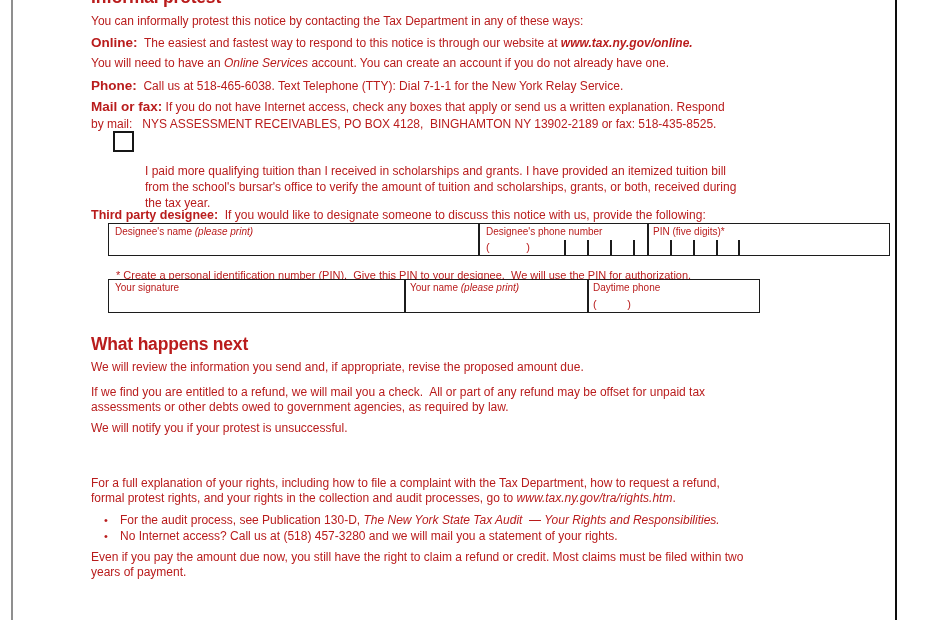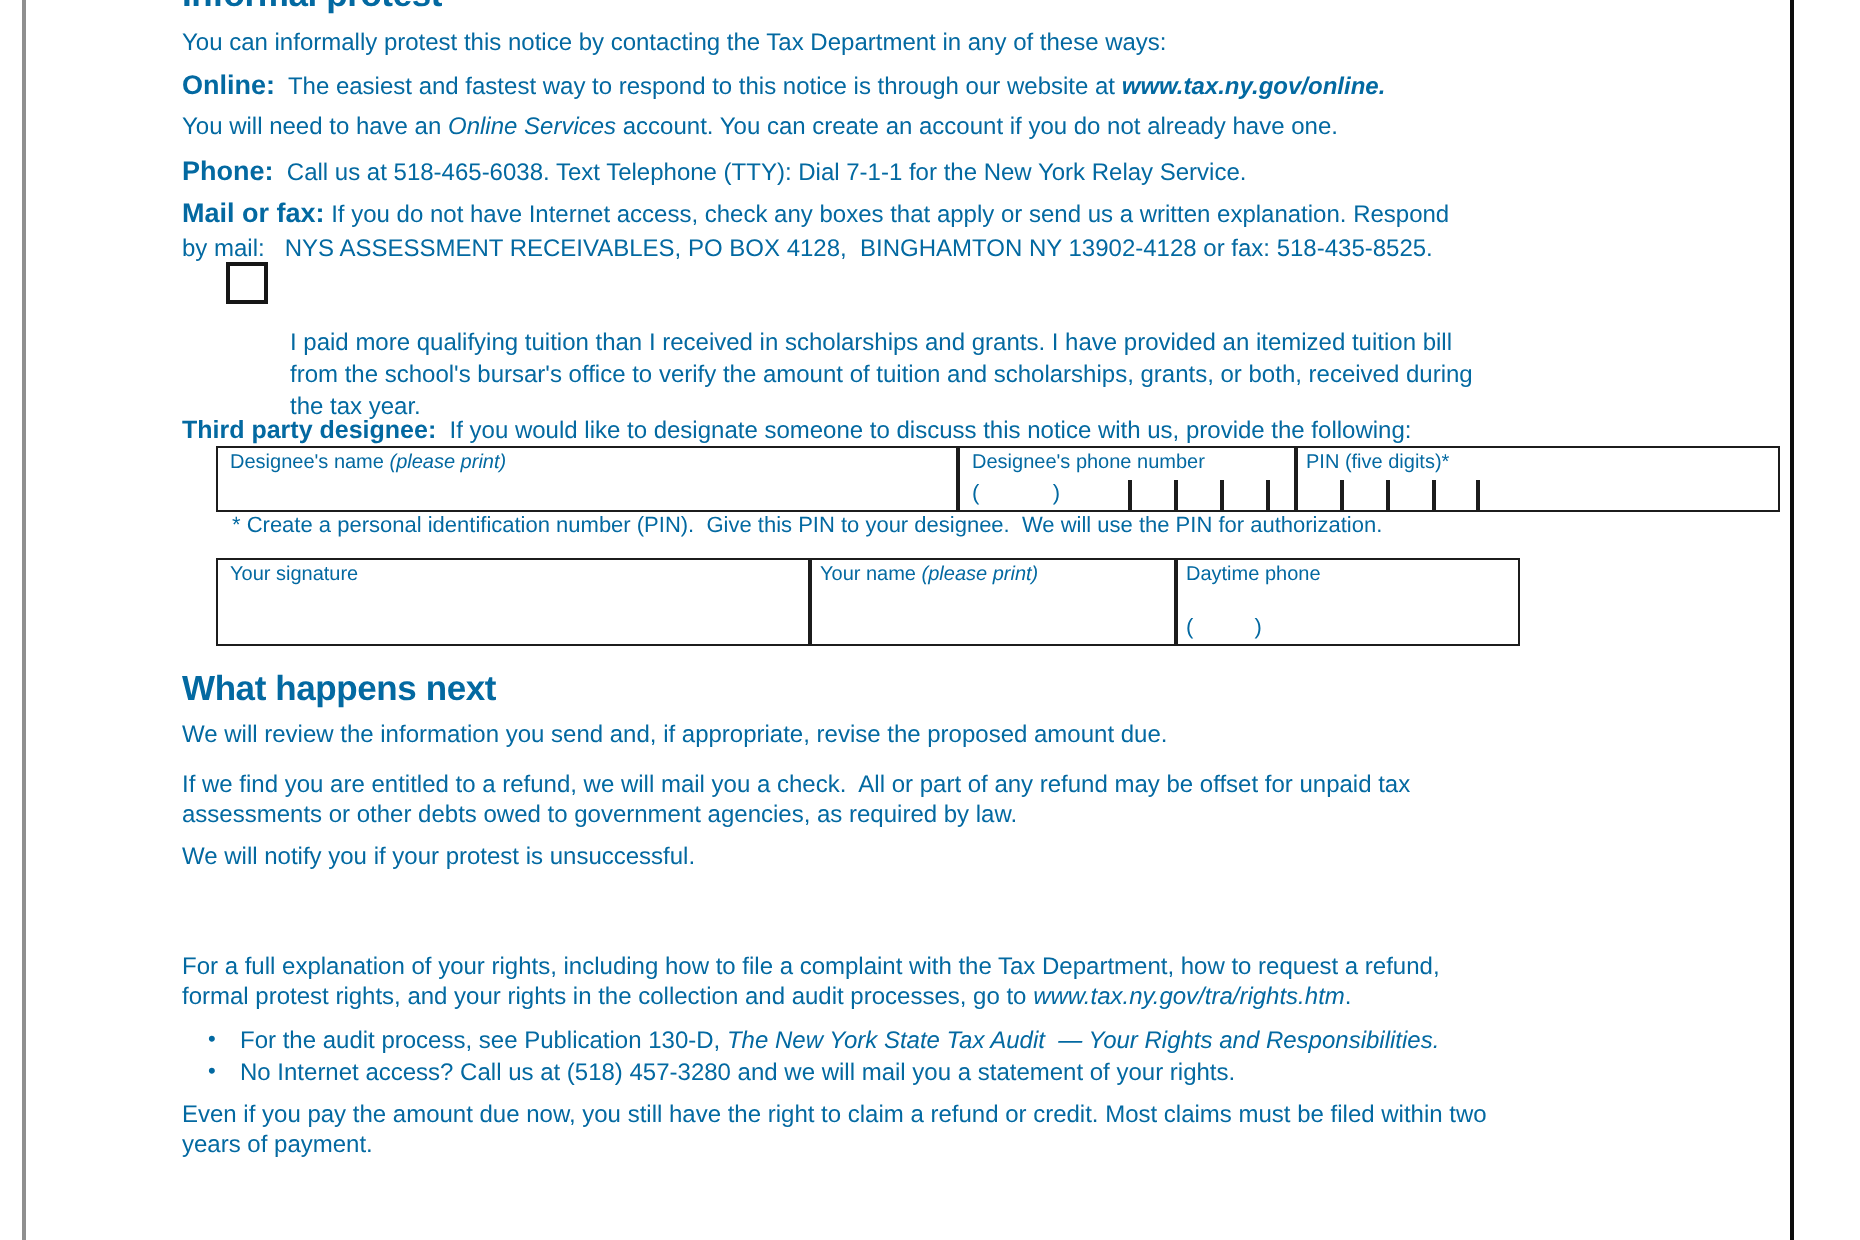--- a/index.html
+++ b/index.html
@@ -1,18 +1,18 @@
 <!DOCTYPE html>
 <html><head>
 <meta charset="utf-8">
 <style>
   html,body{margin:0;padding:0;background:#fff;}
   .doc{
     position:relative;width:930px;height:620px;background:#ffffff;overflow:hidden;
-    font-family:"Liberation Sans","DejaVu Sans",sans-serif;color:#0369a1;
+    font-family:"Liberation Sans","DejaVu Sans",sans-serif;color:#b91c1c;
   }
   .vline{position:absolute;top:0;bottom:0;}
   .vline.left{left:11px;width:2px;background:#8f8f8f;}
   .vline.right{left:895px;width:2px;background:#0d0d0d;}
   .abs{position:absolute;white-space:pre;}
   .t12{font-size:12px;line-height:15px;}
   .lbl{font-weight:bold;font-size:13.5px;}
   .b{font-weight:bold;}
   .i{font-style:italic;}
   .bi{font-weight:bold;font-style:italic;margin-top:44px;}
@@ -43,21 +43,21 @@
   <div class="abs t12" style="left:91px;top:14px;">You can informally protest this notice by contacting the Tax Department in any of these ways:</div>
 
   <div class="abs t12" style="left:91px;top:35px;"><span class="lbl">Online:</span><span>  The easiest and fastest way to respond to this notice is through our website at </span><span class="bi">www.tax.ny.gov/online.</span></div>
 
   <div class="abs t12" style="left:91px;top:56px;"><span>You will need to have an </span><span class="i">Online Services</span><span> account. You can create an account if you do not already have one.</span></div>
 
   <div class="abs t12" style="left:91px;top:78px;"><span class="lbl">Phone:</span><span>  Call us at 518-465-6038. Text Telephone (TTY): Dial 7-1-1 for the New York Relay Service.</span></div>
 
   <div class="abs t12" style="left:91px;top:99px;"><span class="lbl">Mail or fax:</span><span> If you do not have Internet access, check any boxes that apply or send us a written explanation. Respond</span></div>
 
-  <div class="abs t12" style="left:91px;top:117px;">by mail:   NYS ASSESSMENT RECEIVABLES, PO BOX 4128,  BINGHAMTON NY 13902-4128 or fax: 518-435-8525.</div>
+  <div class="abs t12" style="left:91px;top:117px;">by mail:   NYS ASSESSMENT RECEIVABLES, PO BOX 4128,  BINGHAMTON NY 13902-2189 or fax: 518-435-8525.</div>
 
   <div class="checkbox"></div>
   <div class="cbpara" style="left:145px;top:131px;">
     <div class="row">I paid more qualifying tuition than I received in scholarships and grants. I have provided an itemized tuition bill</div>
     <div class="row">from the school's bursar's office to verify the amount of tuition and scholarships, grants, or both, received during</div>
     <div class="row">the tax year.</div>
   </div>
 
   <div class="abs t12" style="left:91px;top:208px;"><span class="b" style="font-size:12.5px;">Third party designee:</span><span>  If you would like to designate someone to discuss this notice with us, provide the following:</span></div>
 
@@ -72,23 +72,23 @@
     <div class="tick" style="left:584px;"></div>
     <div class="tick" style="left:607px;"></div>
     <div class="tick" style="left:629px;"></div>
     <div class="cell-label" style="left:6px;top:2px;"><span>Designee's name </span><span class="i">(please print)</span></div>
     <div class="cell-label" style="left:377px;top:2px;">Designee's phone number</div>
     <div class="paren" style="left:377px;bottom:2px;">(            )</div>
     <div class="cell-label" style="left:544px;top:2px;">PIN (five digits)*</div>
     <div style="position:absolute;left:0;top:0;width:369px;height:100%;"></div>
   </div>
 
-  <div class="footnote" style="left:116px;top:257px;">* Create a personal identification number (PIN).  Give this PIN to your designee.  We will use the PIN for authorization.</div>
+  <div class="footnote" style="left:116px;top:269px;">* Create a personal identification number (PIN).  Give this PIN to your designee.  We will use the PIN for authorization.</div>
 
-  <div class="tbl" style="left:108px;top:279px;width:652px;height:44px;">
+  <div class="tbl" style="left:108px;top:279px;width:652px;height:34px;">
     <div class="tdiv" style="left:295px;"></div>
     <div class="tdiv" style="left:478px;"></div>
     <div class="cell-label" style="left:6px;top:2px;">Your signature</div>
     <div class="cell-label" style="left:301px;top:2px;"><span>Your name </span><span class="i">(please print)</span></div>
     <div class="cell-label" style="left:484px;top:2px;">Daytime phone</div>
     <div class="paren" style="left:484px;bottom:2px;">(          )</div>
     <div style="position:absolute;left:0;top:0;width:295px;height:100%;"></div>
   </div>
 
   <div class="h" style="left:91px;top:334px;">What happens next</div>

